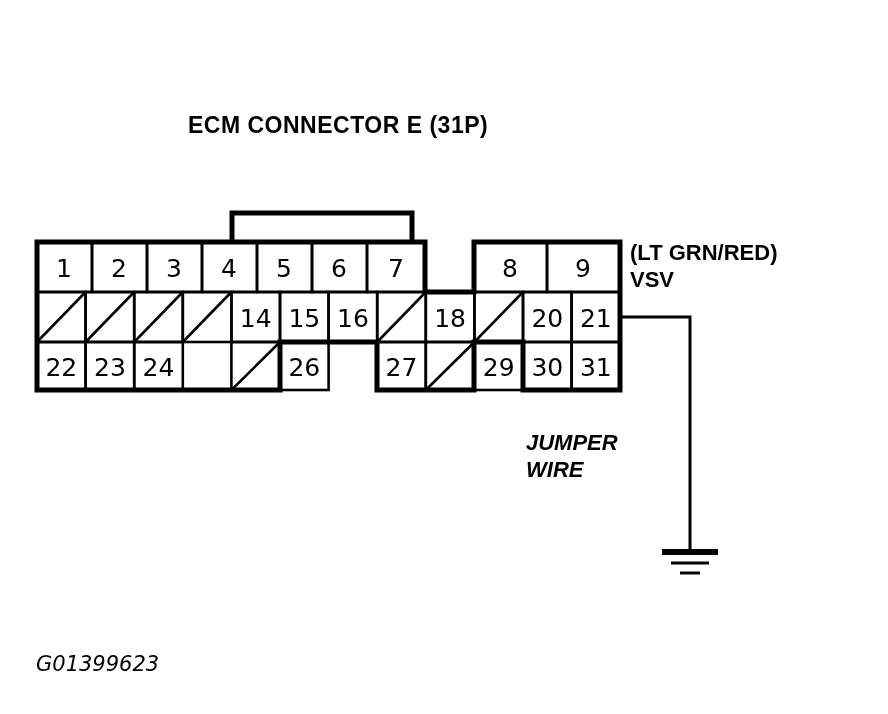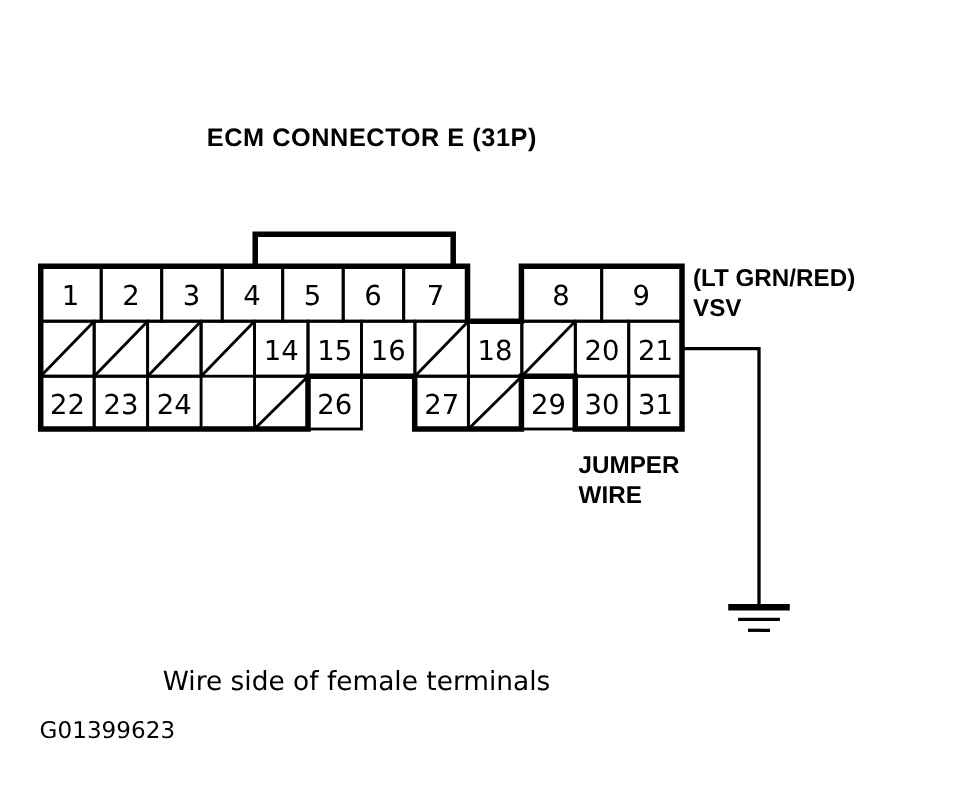--- a/index.html
+++ b/index.html
@@ -33,35 +33,36 @@
   #conn-title { left: 188px; top: 73px; }
   .side-label {
     position: absolute;
     font-family: "Liberation Sans", sans-serif;
     font-weight: bold;
     font-size: 22px;
     white-space: nowrap;
     line-height: 27px;
   }
   #vsv-label { left: 630px; top: 200px; }
-  #jumper-label { left: 526px; top: 370px; }
+  #jumper-label { left: 526px; top: 390px; font-style: italic; }
   .caption {
     position: absolute;
     font-family: "DejaVu Sans", sans-serif;
     font-size: 24px;
     white-space: nowrap;
   }
   #wire-side-caption { left: 148px; top: 566px; }
   #figure-id {
     position: absolute;
     left: 36px;
     top: 613px;
     font-family: "DejaVu Sans", sans-serif;
     font-size: 21px;
     white-space: nowrap;
+    font-style: italic;
   }
   svg { display: block; }
   .cellnum {
     font-family: "DejaVu Sans", sans-serif;
     font-size: 25px;
     fill: #000000;
   }
 </style>
 </head>
 <body>
@@ -73,21 +74,20 @@
   <div class="side-label" id="vsv-label">
     <div>(LT GRN/RED)</div>
     <div>VSV</div>
   </div>
 
   <div class="side-label" id="jumper-label">
     <div>JUMPER</div>
     <div>WIRE</div>
   </div>
 
-  <div class="caption" id="wire-side-caption">Wire side of female terminals</div>
 
   <div id="figure-id">G01399623</div>
 
   <svg id="diagram-svg" width="888" height="714" viewBox="0 0 888 714">
 
     <g fill="none" stroke="#000000" stroke-width="5" stroke-linejoin="miter">
 
       <path d="M 232,203 L 232,174 L 412,174 L 412,203"></path>
 
       <path d="M 37,203

